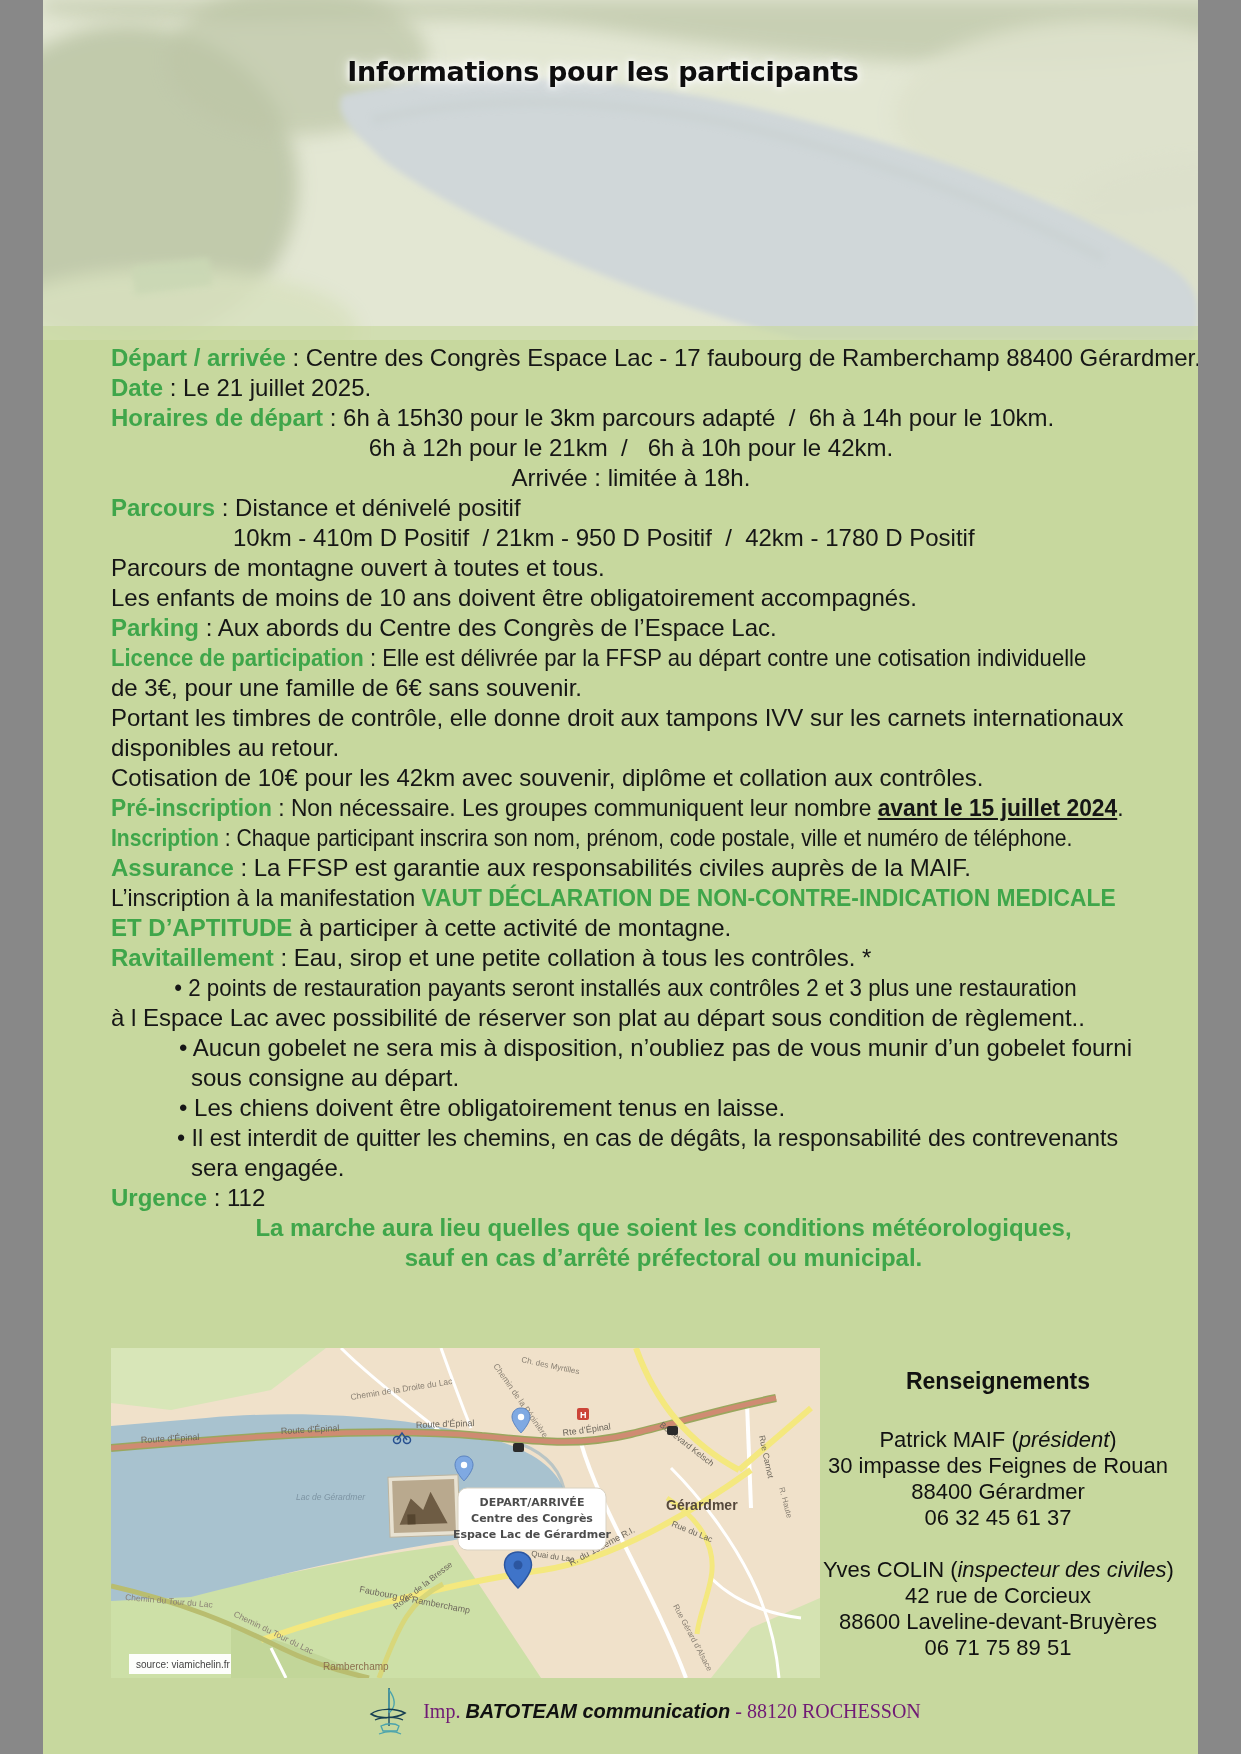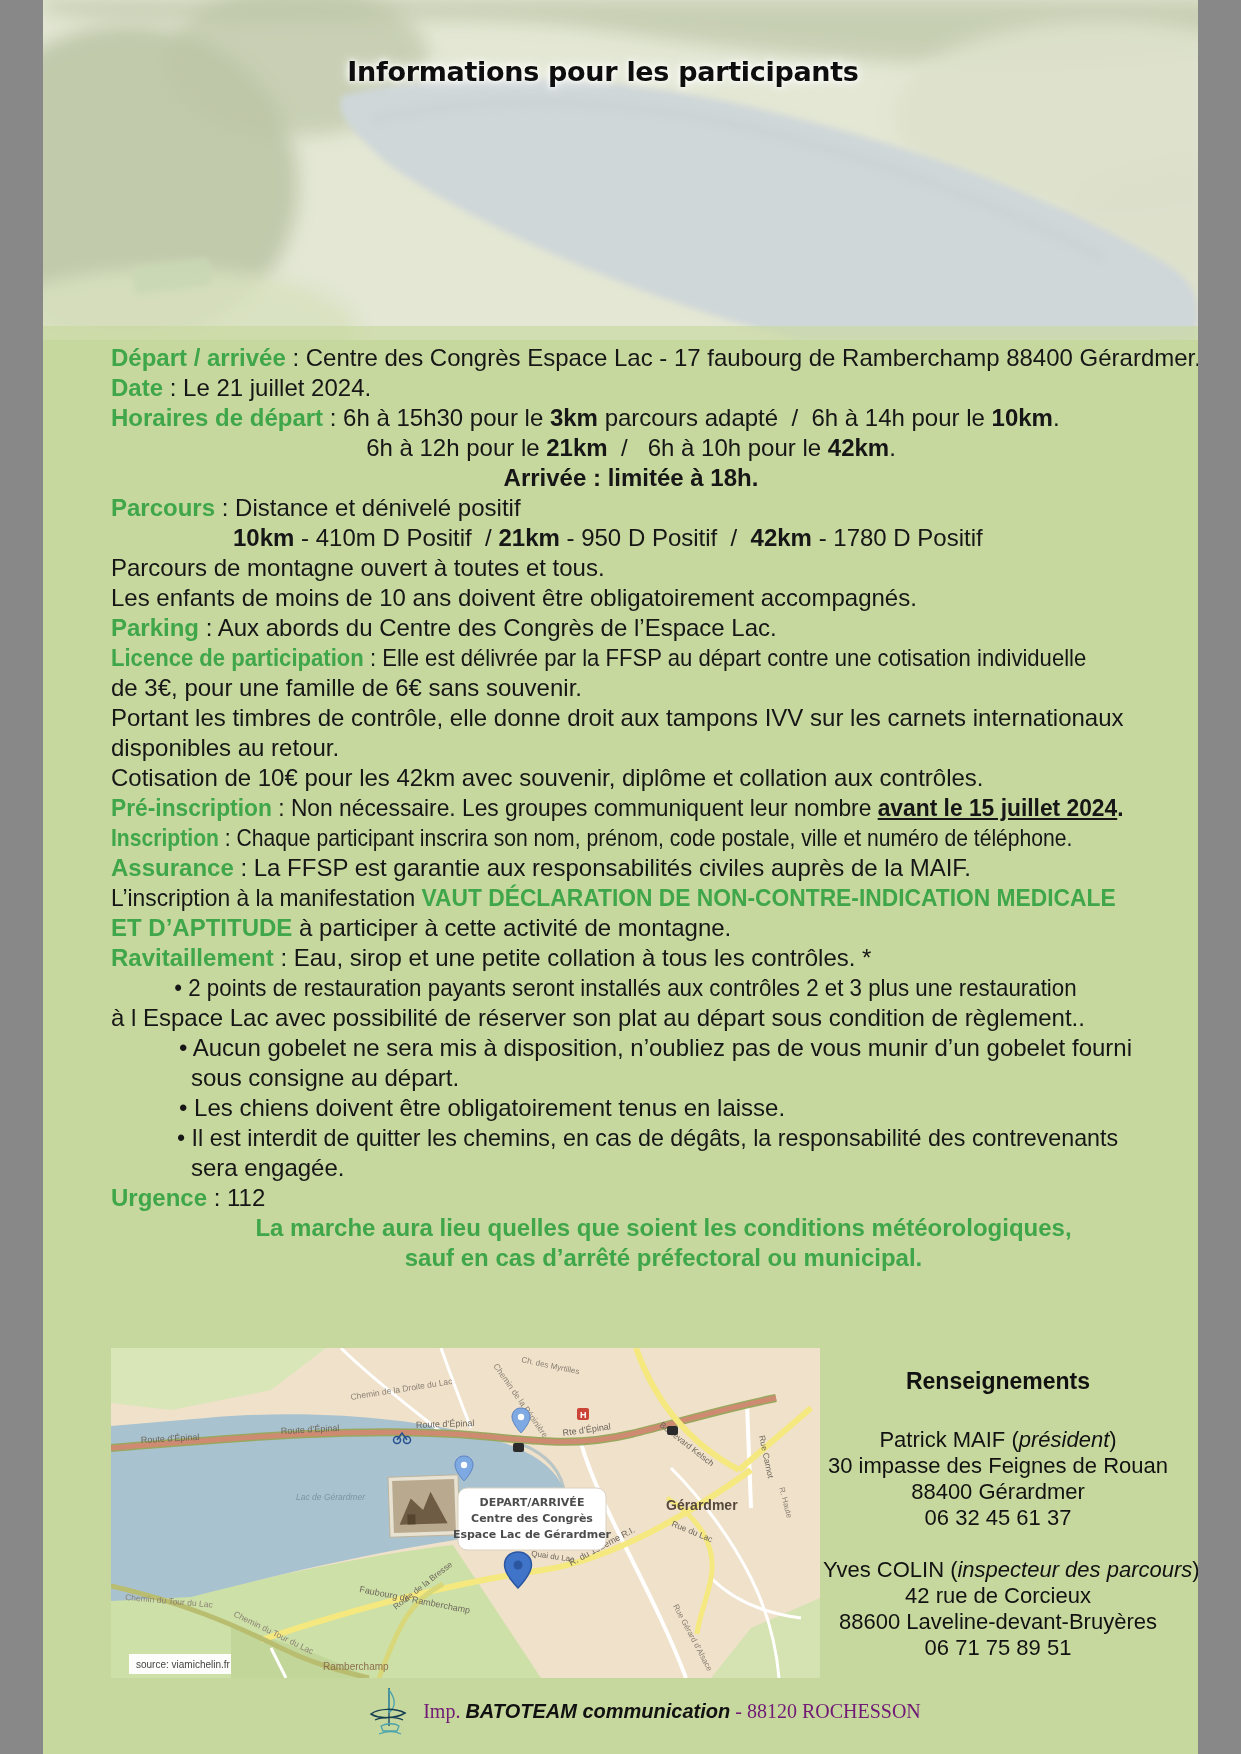--- a/index.html
+++ b/index.html
@@ -11,21 +11,21 @@
   .photo{position:absolute;left:0;top:0;width:1241px;height:340px;}
   .title{position:absolute;left:0;top:56px;width:1120px;text-align:center;
          font-family:"DejaVu Sans",sans-serif;font-weight:800;font-size:27px;letter-spacing:-.3px;color:#0e0e0e;
          text-shadow:0 0 5px #fff,0 0 10px rgba(255,255,255,.95),0 0 18px rgba(255,255,255,.8);}
 
   
   .body-lines{position:absolute;left:68px;top:343px;width:1113px;}
   .bline{height:30px;line-height:30px;white-space:nowrap;font-size:24px;color:var(--ink);}
   .s-n{}
   .s-g{color:var(--green);font-weight:700;}
-  .s-b{font-weight:700;}
+  .s-b{font-weight:400;}
   .s-bu{font-weight:700;text-decoration:underline;}
   .s-gb{color:var(--green);font-weight:700;}
   .ctr{width:1040px;text-align:center;}
   .ctrw{width:1105px;text-align:center;}
 
   
   .map{position:absolute;left:68px;top:1348px;width:709px;height:330px;}
   .map svg{display:block;}
 
   
@@ -70,21 +70,21 @@
     <path d="M300,95 C420,68 560,74 700,105 C850,140 1000,190 1120,262 C1152,282 1162,302 1150,340 L760,340 C600,302 420,220 340,160 C315,135 288,114 300,95 Z" fill="#a9b6ba" filter="url(#b3)"></path>
     <path d="M330,120 C430,95 560,98 680,122 C800,148 940,196 1060,258" stroke="#9daaa9" stroke-width="10" fill="none" opacity=".5" filter="url(#b3)"></path>
     <rect width="1241" height="340" fill="#ffffff" opacity=".45"></rect>
     <rect y="326" width="1241" height="14" fill="#c7d89e" opacity=".65"></rect>
   </svg>
 
   <div class="title">Informations pour les participants</div>
 
   <div class="body-lines">
       <div class="bline"><span class="s-g">Départ / arrivée</span><span class="s-n"> : Centre des Congrès Espace Lac - 17 faubourg de Ramberchamp 88400 Gérardmer.</span></div>
-      <div class="bline"><span class="s-g">Date</span><span class="s-n"> : Le 21 juillet 2024.</span></div>
+      <div class="bline"><span class="s-g">Date</span><span class="s-n"> : Le 21 juillet 2025.</span></div>
       <div class="bline"><span class="s-g">Horaires de départ</span><span class="s-n"> : 6h à 15h30 pour le </span><span class="s-b">3km</span><span class="s-n"> parcours adapté&nbsp; /&nbsp; 6h à 14h pour le </span><span class="s-b">10km</span><span class="s-n">.</span></div>
       <div class="bline ctr"><span class="s-n">6h à 12h pour le </span><span class="s-b">21km</span><span class="s-n">&nbsp; /&nbsp;&nbsp; 6h à 10h pour le </span><span class="s-b">42km</span><span class="s-n">.</span></div>
       <div class="bline ctr"><span class="s-b">Arrivée : limitée à 18h.</span></div>
       <div class="bline"><span class="s-g">Parcours</span><span class="s-n"> : Distance et dénivelé positif</span></div>
       <div class="bline" style="padding-left: 122px;"><span class="s-b">10km</span><span class="s-n"> - 410m D Positif&nbsp; / </span><span class="s-b">21km</span><span class="s-n"> - 950 D Positif&nbsp; /&nbsp; </span><span class="s-b">42km</span><span class="s-n"> - 1780 D Positif</span></div>
       <div class="bline"><span class="s-n">Parcours de montagne ouvert à toutes et tous.</span></div>
       <div class="bline"><span class="s-n">Les enfants de moins de 10 ans doivent être obligatoirement accompagnés.</span></div>
       <div class="bline"><span class="s-g">Parking</span><span class="s-n"> : Aux abords du Centre des Congrès de l’Espace Lac.</span></div>
       <div class="bline" style="transform: scaleX(0.92); transform-origin: left center;"><span class="s-g">Licence de participation</span><span class="s-n"> : Elle est délivrée par la FFSP au départ contre une cotisation individuelle</span></div>
       <div class="bline"><span class="s-n">de 3€, pour une famille de 6€ sans souvenir.</span></div>
@@ -209,21 +209,21 @@
     </svg>
   </div>
 
   <div class="contacts">
     <div class="head">Renseignements</div>
     <div class="cline"><span>Patrick MAIF (</span><span class="it">président</span><span>)</span></div>
     <div class="cline">30 impasse des Feignes de Rouan</div>
     <div class="cline">88400 Gérardmer</div>
     <div class="cline">06 32 45 61 37</div>
     <div class="cgap"></div>
-    <div class="cline"><span>Yves COLIN (</span><span class="it">inspecteur des parcours</span><span>)</span></div>
+    <div class="cline"><span>Yves COLIN (</span><span class="it">inspecteur des civiles</span><span>)</span></div>
     <div class="cline">42 rue de Corcieux</div>
     <div class="cline">88600 Laveline-devant-Bruyères</div>
     <div class="cline">06 71 75 89 51</div>
   </div>
 
   <div class="side-note">Ne pas jeter sur la voie publique</div>
 
   <div class="footer">
     <svg width="46" height="50" viewBox="0 0 46 50" aria-hidden="true">
       <path d="M24,2 L24,40" stroke="#1e4f66" stroke-width="1.4" fill="none"></path>

